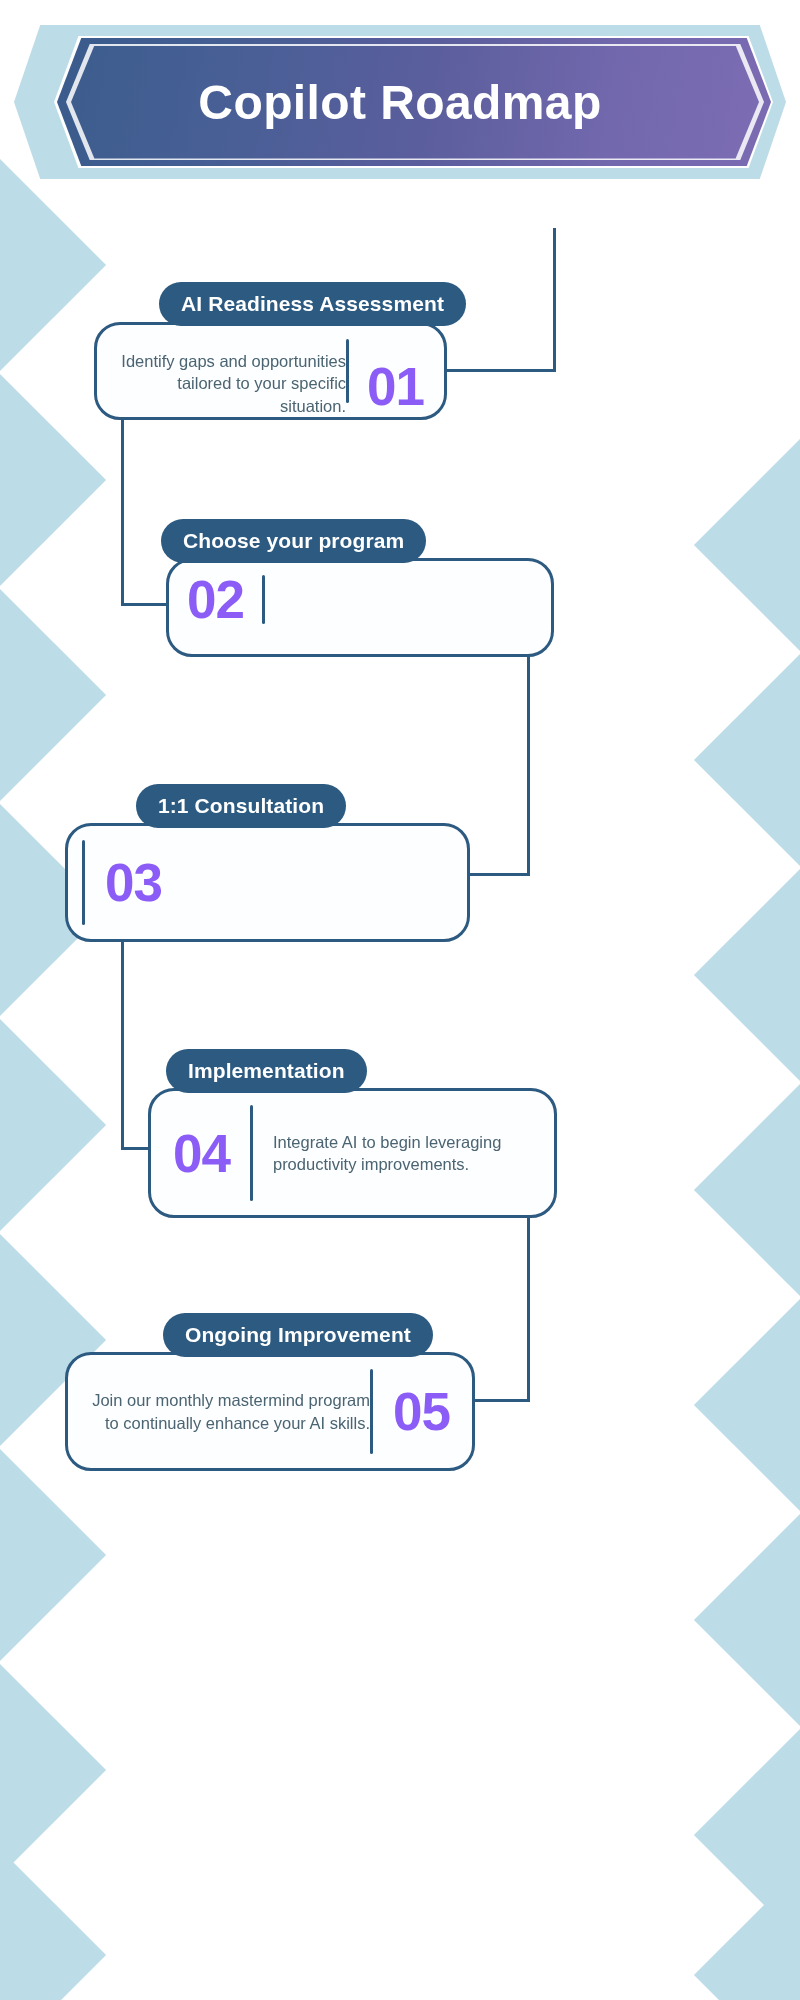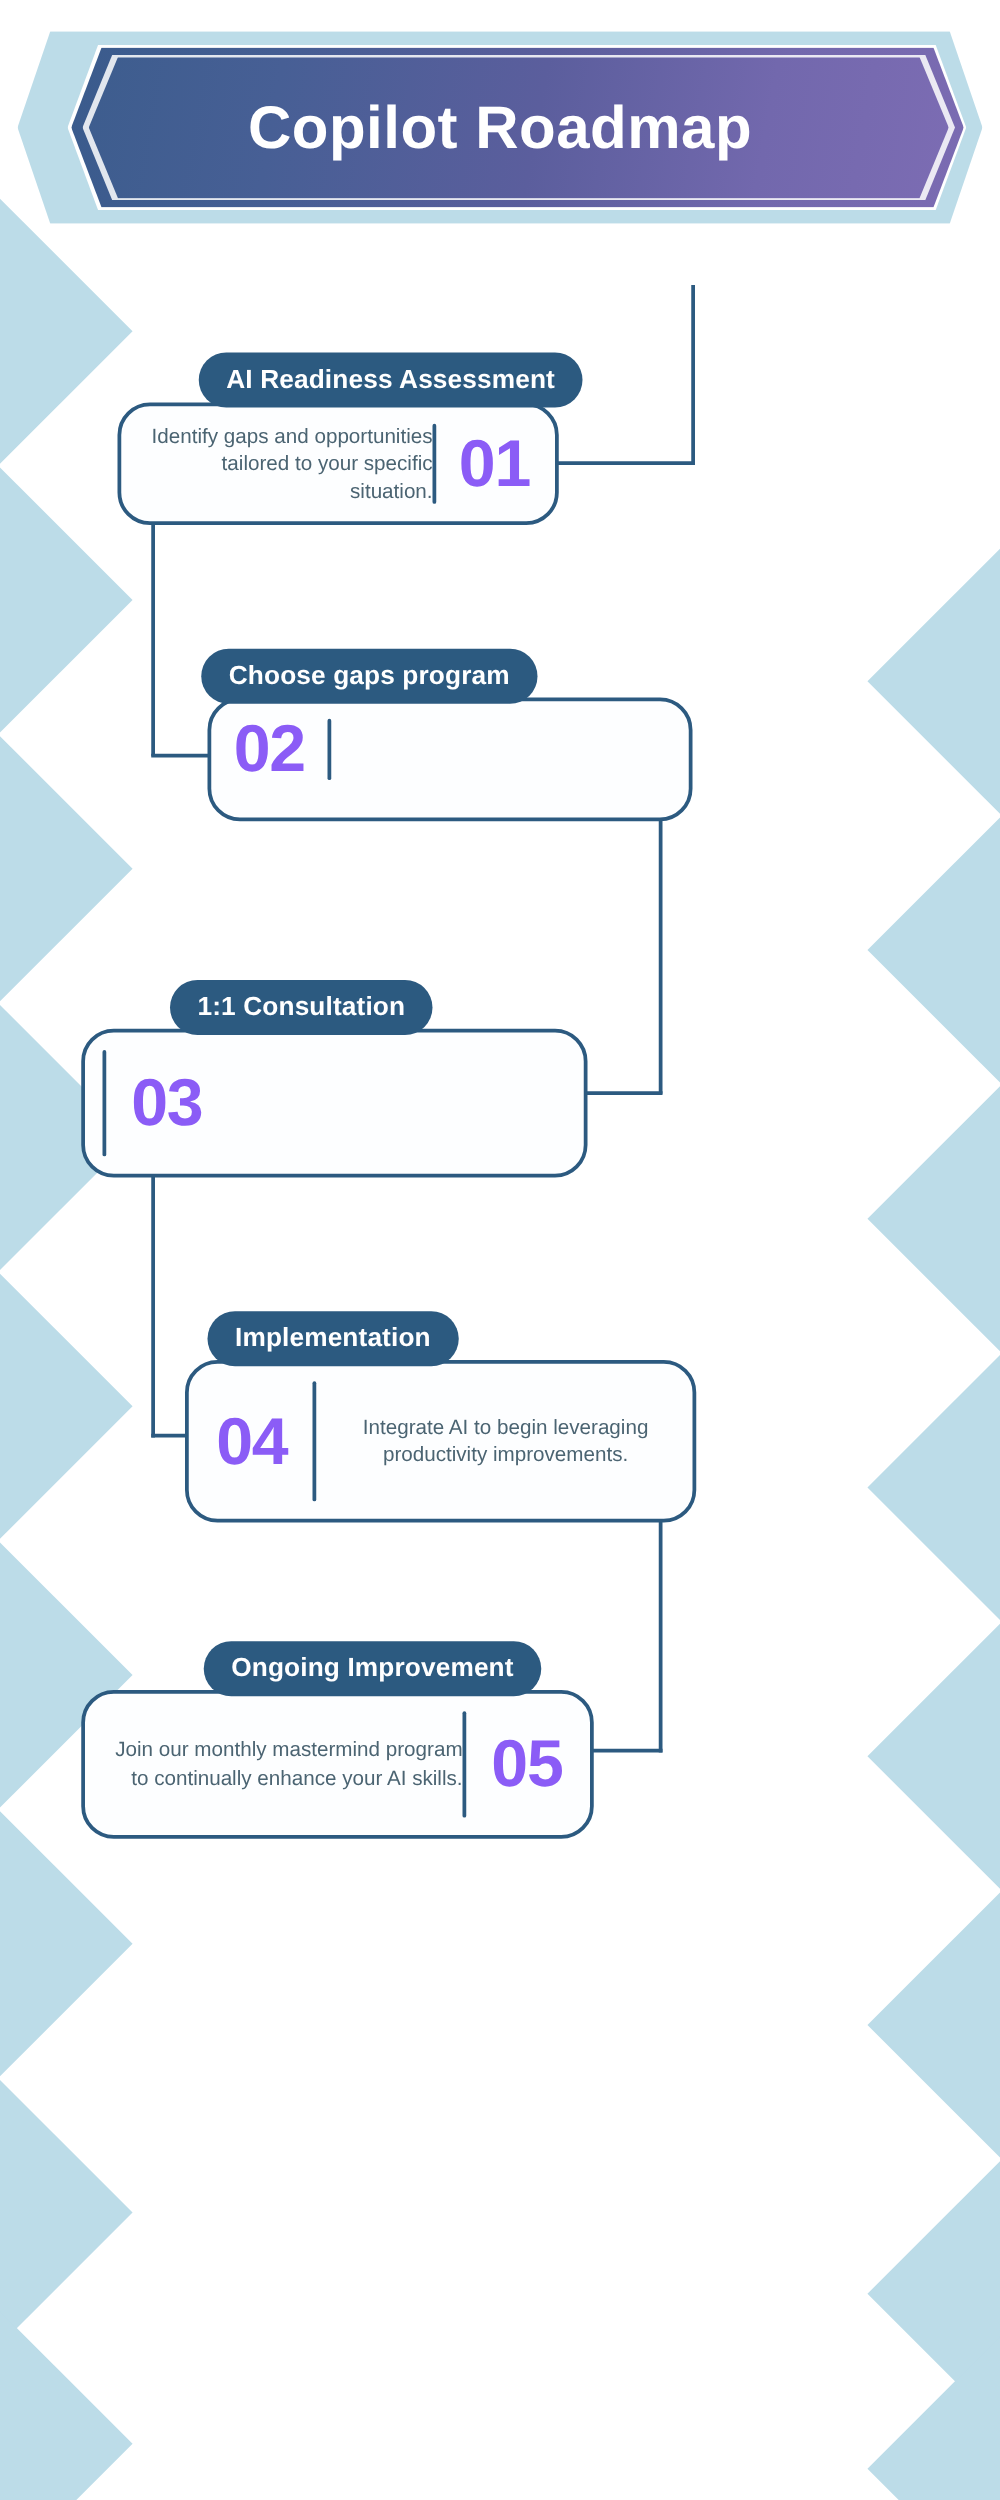--- a/index.html
+++ b/index.html
@@ -201,30 +201,30 @@
 <div class="conn conn-v" style="left:121px; top:920px; height:230px;"></div>
 <div class="conn conn-h" style="left:121px; top:1147px; width:33px;"></div>
 
 <div class="conn conn-v" style="left:527px; top:1190px; height:212px;"></div>
 <div class="conn conn-h" style="left:470px; top:1399px; width:60px;"></div>
 
 <div class="step">
   <div class="pill" style="left:159px; top:282px;">
     <span>AI Readiness Assessment</span>
   </div>
-  <div class="card" style="left:94px; top:322px; width:353px; height:98px; padding:0 20px 0 14px;">
+  <div class="card" style="left:94px; top:322px; width:353px; height:98px; padding:0 20px 0 14px;align-items:flex-end;">
     <div class="desc right">Identify gaps and opportunities tailored to your specific situation.</div>
     <div class="divider"></div>
     <div class="num" style="margin-left:18px;">01</div>
   </div>
 </div>
 
 <div class="step">
   <div class="pill" style="left:161px; top:519px;">
-    <span>Choose gaps program</span>
+    <span>Choose your program</span>
   </div>
   <div class="card" style="left:166px; top:558px; width:388px; height:99px; padding:0 18px 16px 18px;">
     <div class="num" style="margin-right:18px;">02</div>
     <div class="divider"></div>
   </div>
 </div>
 
 <div class="step">
   <div class="pill" style="left:136px; top:784px;">
     <span>1:1 Consultation</span>
@@ -235,21 +235,21 @@
   </div>
 </div>
 
 <div class="step">
   <div class="pill" style="left:166px; top:1049px;">
     <span>Implementation</span>
   </div>
   <div class="card" style="left:148px; top:1088px; width:409px; height:130px; padding:0 18px 0 22px;">
     <div class="num" style="margin-right:20px;">04</div>
     <div class="divider"></div>
-    <div class="desc left" style="margin-left:20px;text-align:center;">Integrate AI to begin leveraging productivity improvements.</div>
+    <div class="desc left" style="margin-left:20px;">Integrate AI to begin leveraging productivity improvements.</div>
   </div>
 </div>
 
 <div class="step">
   <div class="pill" style="left:163px; top:1313px;">
     <span>Ongoing Improvement</span>
   </div>
   <div class="card" style="left:65px; top:1352px; width:410px; height:119px; padding:0 22px 0 14px;">
     <div class="desc right">Join our monthly mastermind program to continually enhance your AI skills.</div>
     <div class="divider"></div>

